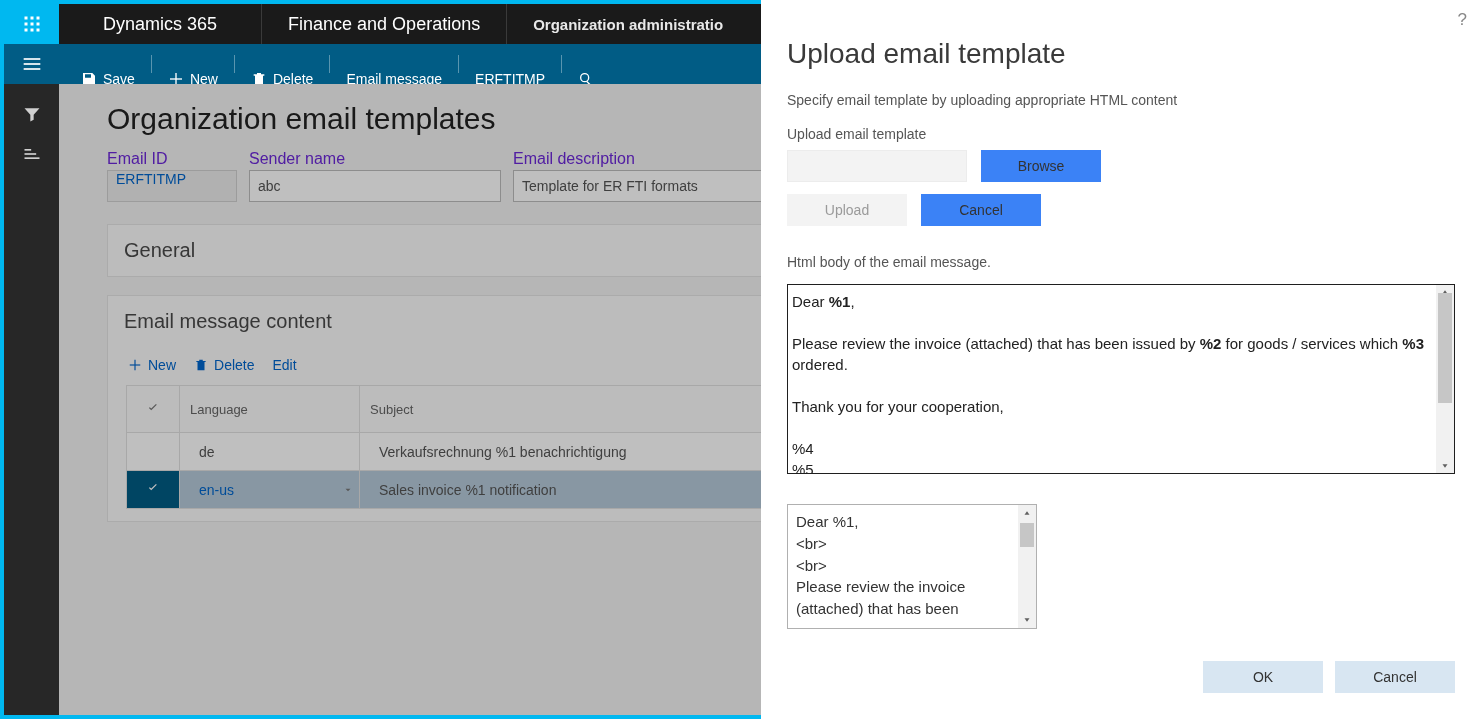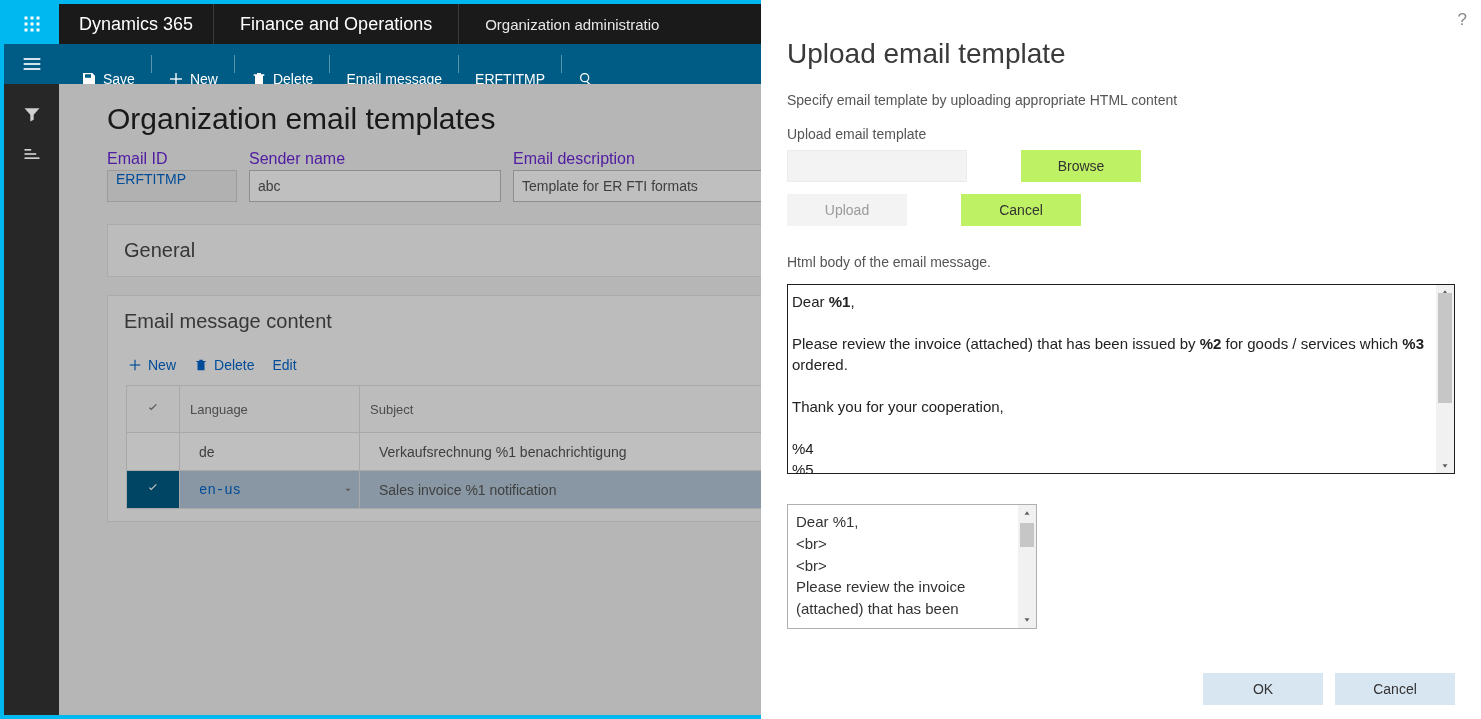--- a/index.html
+++ b/index.html
@@ -9,24 +9,24 @@
   
   .middle-wrapper {
     display:flex;
     height:calc(100% - 40px);
   }
 
   
   .top-bar { height:40px; background:#1A1A1A; color:#fff; display:flex; align-items:center; }
   .waffle { width:55px; height:40px; background:#00B8F0; display:flex; align-items:center; justify-content:center; cursor:pointer; }
   .waffle svg { width:18px; height:18px; fill:#fff; }
-  .brand { padding:0 20px; font-size:18px; font-weight:300; }
+  .brand { padding:0 44px; font-size:18px; font-weight:300; }
   .brand-sep { width:1px; height:40px; background:#3a3a3a; }
   .brand-mod { padding:0 26px; font-size:18px; font-weight:300; }
-  .brand-area { padding:0 26px; font-size:15px; font-weight:400; color:#e8e8e8; }
+  .brand-area { padding:0 26px; font-size:15px; font-weight:700; color:#e8e8e8; }
 
   .cmd-bar { height:40px; background:#015C85; color:#fff; display:flex; align-items:center; padding-left:55px; }
   .cmd-left-icon { position:absolute; left:4px; top:44px; width:55px; height:40px; display:flex; align-items:center; justify-content:center; cursor:pointer; }
   .cmd-left-icon svg { width:20px; height:20px; fill:#fff; }
   .cmd-txt { padding:0 10px; display:flex; align-items:center; gap:6px; cursor:pointer; font-size:14px; height:40px;margin-top:29px; }
   .pipe { width:1px; height:18px; background:rgba(255,255,255,0.35); margin:0 6px; }
   .cmd-icon { width:16px; height:16px; fill:#fff; }
 
   
   .left-rail { width:55px; background:#272727; display:flex; flex-direction:column; align-items:center; padding-top:20px; gap:20px; }
@@ -58,34 +58,34 @@
   .grid th { text-align:left; font-weight:400; color:#666; padding:8px 10px; border:1px solid #E0E0E0; background:#FBFBFB; font-size:13px;}
   .grid td { padding:8px 19px; border:1px solid #E0E0E0; background:#fff; color:#555; }
   .grid .sel-col { width:38px; text-align:center; }
   .grid th.sel-col svg, .grid td.sel-col svg { width:14px; height:14px; }
   tr.selected td { background:#B6CADA; }
   tr.selected .sel-col { background:#015C85; }
   tr.selected .sel-col svg path { fill:#fff; }
   .lang-cell { position:relative; }
   .lang-caret { position:absolute; right:6px; top:50%; transform:translateY(-50%); }
   .lang-caret svg { width:10px; height:10px; fill:#777; }
-  .lang-link { color:#0066CC;font-family:Liberation Mono, monospace; }
+  .lang-link { color:#0066CC; }
   .cb { width:18px; height:18px; }
 
   
   .panel { position:absolute; top:0; bottom:0; right:0; width:720px; background:#fff; z-index:10; display:flex; flex-direction:column; padding:0 26px; }
   .panel-help { position:absolute; right:14px; top:10px; color:#888; font-size:17px; cursor:pointer; }
   .panel-title { font-size:28px; font-weight:300; color:#3a3a3a; margin-top:38px; margin-bottom:22px; }
   .panel-sub { font-size:14px; color:#555; margin-bottom:18px; }
   .panel-label { font-size:14px; color:#555; margin-bottom:8px; }
 
   .btn-row { display:flex; gap:14px; margin-bottom:12px; }
   .btn-row .act-btn { width:120px; height:32px; display:flex; align-items:center; justify-content:center; cursor:pointer; font-size:14px; }
   .file-name-box { width:180px; height:32px; background:#F3F3F3; border:1px solid #ECECEC; }
-  .act-primary { background:#bef264; color:#333;margin-left:40px; }
+  .act-primary { background:#3b82f6; color:#333; }
   .act-disabled { background:#F3F3F3; color:#9a9a9a; }
 
   .body-label { margin-top:16px; }
   .html-view { border:1px solid #1F1F1F; height:190px; margin-top:6px; position:relative; overflow:hidden; display:flex;}
   .html-view-inner { flex:1; padding:6px 10px 6px 4px; font-size:15px; color:#222; line-height:1.4; overflow-y:auto; }
   .html-view b { font-weight:700; }
   .html-scroll { width:18px; background:#F1F1F1; position:relative; }
   .html-scroll .thumb { position:absolute; top:8px; left:2px; right:2px; height:110px; background:#C6C6C6; }
   .html-scroll .arrow { position:absolute; left:0; right:0; height:16px; display:flex; align-items:center; justify-content:center; }
   .html-scroll .arrow svg { width:10px; height:10px; fill:#606060; }
@@ -94,21 +94,21 @@
 
   .raw-box { border:1px solid #B0B0B0; width:250px; height:125px; margin-top:30px; display:flex; }
   .raw-inner { flex:1; padding:6px 8px; font-size:15px; color:#333; line-height:1.45; overflow:hidden;}
   .raw-scroll { width:18px; background:#F1F1F1; position:relative; }
   .raw-scroll .thumb { position:absolute; top:18px; left:2px; right:2px; height:24px; background:#C6C6C6; }
   .raw-scroll .arrow { position:absolute; left:0; right:0; height:16px; display:flex; align-items:center; justify-content:center; }
   .raw-scroll .arrow svg { width:10px; height:10px; fill:#606060; }
   .raw-scroll .arrow.up { top:0; }
   .raw-scroll .arrow.dn { bottom:0; }
 
-  .panel-footer { position:absolute; bottom:14px; right:26px; display:flex; gap:12px;}
+  .panel-footer { position:absolute; bottom:26px; right:26px; display:flex; gap:12px;}
   .panel-footer .pf-btn { width:120px; height:32px; background:#D8E6F2; display:flex; align-items:center; justify-content:center; cursor:pointer; color:#333; font-size:14px;}
 </style>
 </head>
 <body>
 
 <div class="top-bar">
   <div class="waffle">
     <svg viewBox="0 0 24 24">
         <rect x="2" y="2" width="4" height="4"></rect>
         <rect x="10" y="2" width="4" height="4"></rect>

